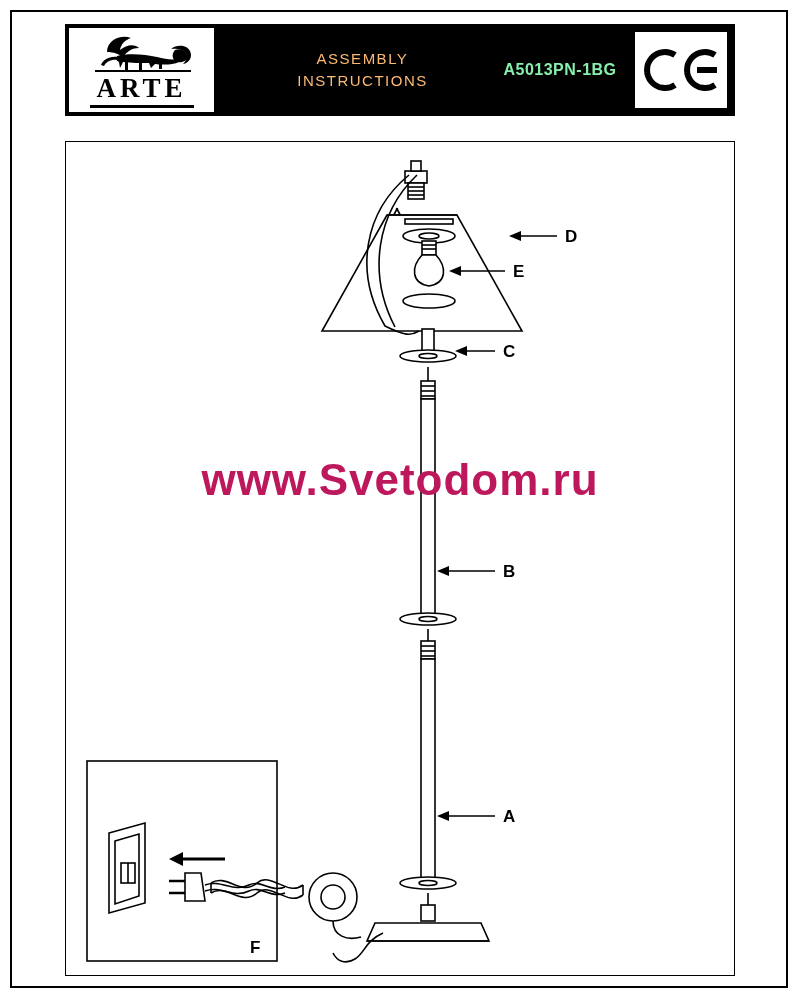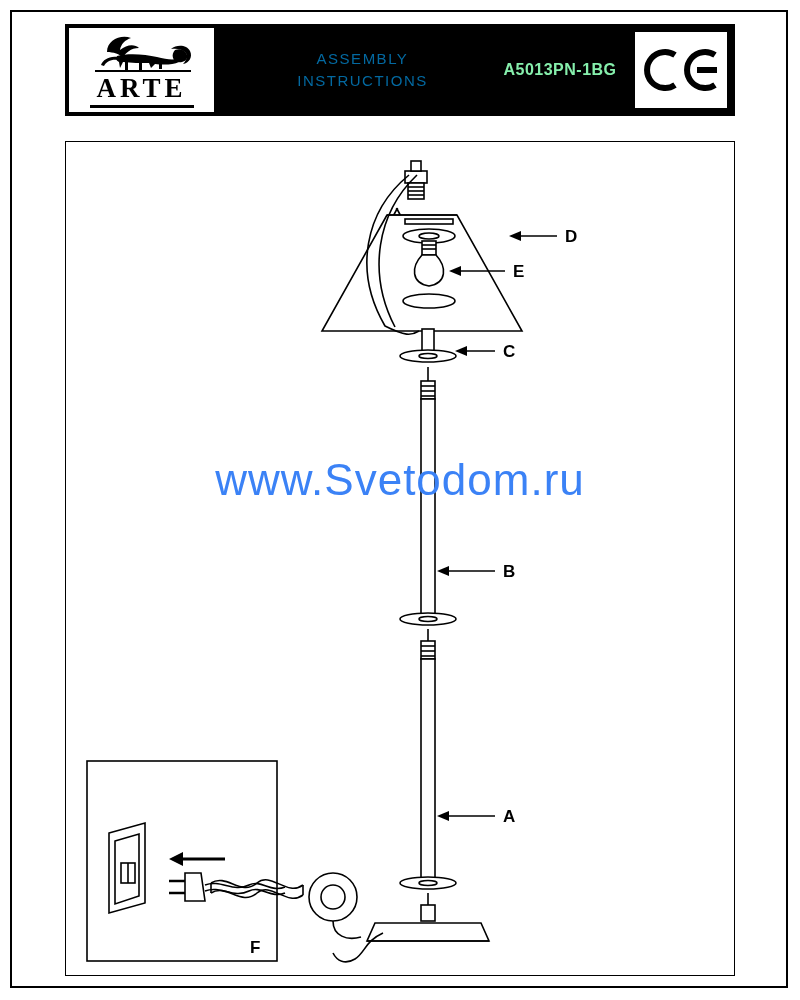--- a/index.html
+++ b/index.html
@@ -65,21 +65,21 @@
     margin-top: 1px;
   }
   .logo-rule {
     width: 104px;
     height: 3px;
     background: #000;
     margin-top: 3px;
   }
   .hdr-title {
     flex: 1;
-    color: #0369a1;
+    color: #fdba74;
     display: flex;
     flex-direction: column;
     align-items: center;
     justify-content: center;
     font-size: 15px;
     letter-spacing: 1.5px;
     line-height: 1.45;
     padding-left: 26px;
   }
   .hdr-code {
@@ -119,22 +119,22 @@
   }
 
   
   .watermark {
     position: absolute;
     left: 0; top: 455px;
     width: 800px;
     text-align: center;
     font-family: "Liberation Sans", sans-serif;
     font-size: 44px;
-    font-weight: normal;
-    color: #3b82f6;
+    font-weight: bold;
+    color: #be185d;
     letter-spacing: 1px;
     pointer-events: none;
     user-select: none;
   }
 
   .lbl {
     font-family: "Liberation Sans", sans-serif;
     font-size: 17px;
     font-weight: bold;
     fill: #000;

